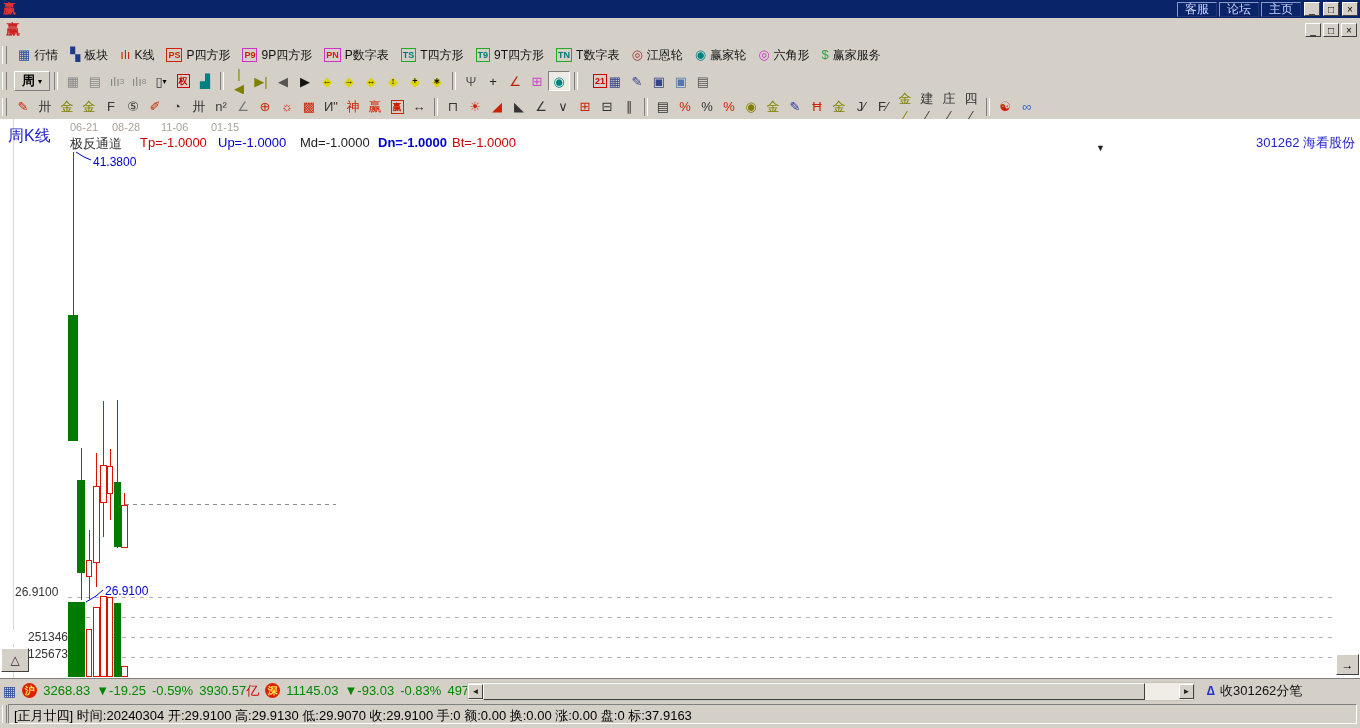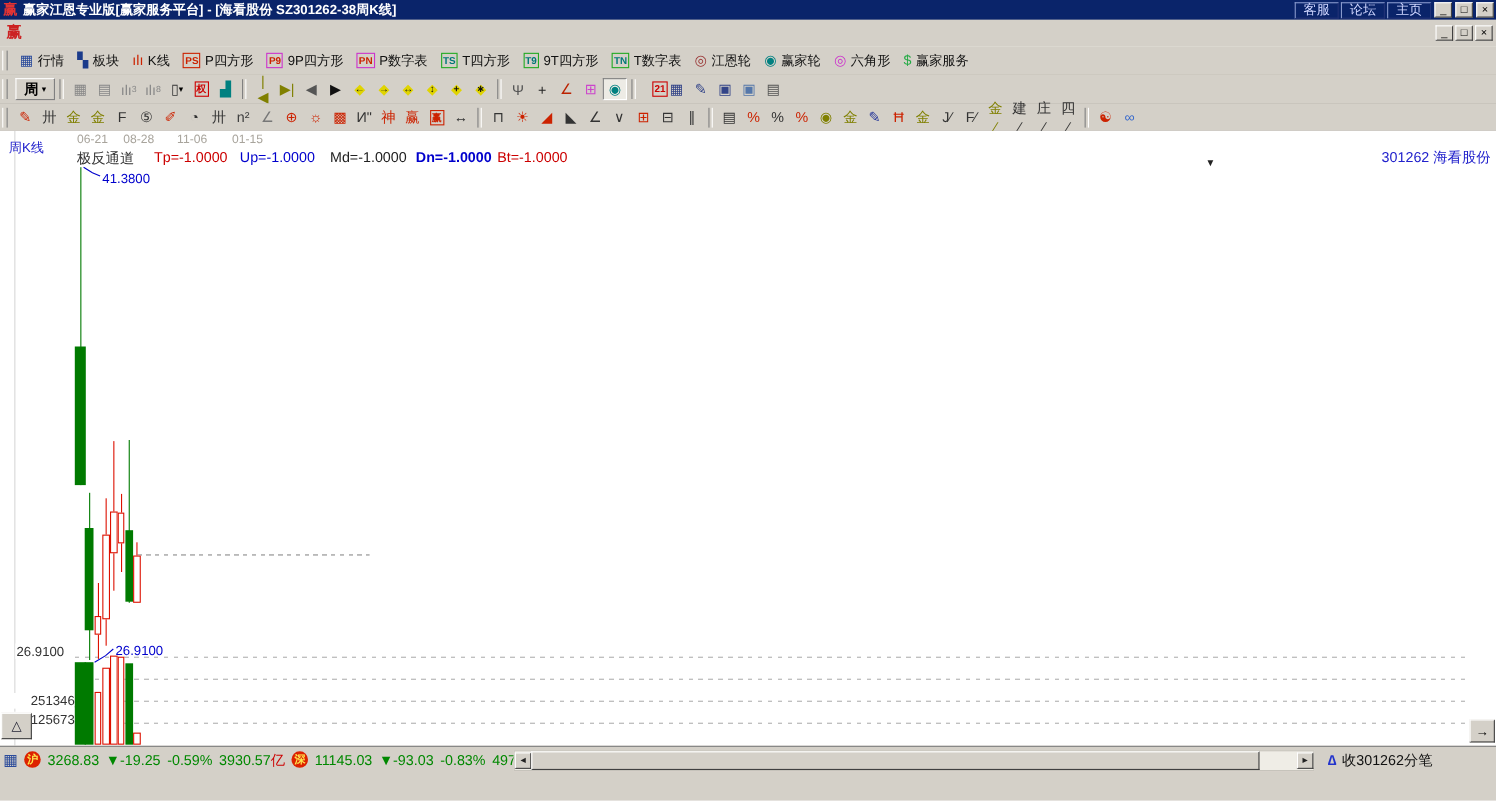--- a/index.html
+++ b/index.html
@@ -40,21 +40,21 @@
   .ti.disabled{color:#999;}
   .ti .ovl{position:absolute;left:50%;top:50%;transform:translate(-50%,-50%);font-size:9px;color:#111;font-weight:bold;}
   .ti .sub{font-size:8px;vertical-align:sub;}
   .pbtn{min-width:36px;height:20px;display:flex;align-items:center;justify-content:center;gap:3px;
         font-weight:bold;font-size:13px;background:#d4d0c8;
         border:1px solid;border-color:#fff #808080 #808080 #fff;margin-left:2px;}
   .dd{font-size:8px;}
   
   .chart{position:absolute;left:0;top:119px;width:1360px;height:559px;background:#fff;overflow:hidden;}
   .vline-left{position:absolute;left:13px;top:0;width:1px;height:559px;background:#d8d8d8;}
-  .pane-label{position:absolute;left:8px;top:7px;color:#2222cc;font-size:12px;}
+  .pane-label{position:absolute;left:8px;top:7px;color:#2222cc;font-size:16px;}
   .datelab{position:absolute;top:2px;color:#a8a49c;font-size:11px;}
   .indname{position:absolute;top:16px;color:#333;font-size:13px;}
   .indfield{position:absolute;top:16px;font-size:13px;}
   .stock-title{position:absolute;right:5px;top:15px;color:#2222cc;font-size:13px;}
   .ind-dd{position:absolute;left:1096px;top:24px;font-size:9px;color:#222;}
   .pricelab{position:absolute;font-size:12px;background:#fff;padding:0 1px;white-space:nowrap;}
   .blue{color:#0000cc;} .dark{color:#333;}
   .gridline{position:absolute;height:1px;background:repeating-linear-gradient(90deg,#b0b0b0 0 4px,transparent 4px 9px);}
   .gridline2{position:absolute;height:1px;background:repeating-linear-gradient(90deg,#8a8a8a 0 4px,transparent 4px 8px);}
   .vollab{position:absolute;width:60px;text-align:right;font-size:12px;color:#333;background:#fff;}
@@ -88,21 +88,20 @@
           border:1px solid;border-color:#808080 #fff #fff #808080;
           font-size:13px;color:#000;padding:2px 0 0 5px;white-space:nowrap;overflow:hidden;}
 </style>
 </head>
 <body>
 
 <div class="win">
 
   <div class="titlebar">
     <span class="tlogo">赢</span>
-    <span class="ttext">赢家江恩专业版[赢家服务平台] - [海看股份  SZ301262-38周K线]</span>
     <div class="tbtns">
       <button class="navybtn">客服</button>
       <button class="navybtn">论坛</button>
       <button class="navybtn">主页</button>
       <button class="wbtn">_</button>
       <button class="wbtn">□</button>
       <button class="wbtn">×</button>
     </div>
   </div>
 
@@ -512,14 +511,18 @@
       <button class="sbtn">◄</button>
       <div class="thumb"></div>
       <button class="sbtn" style="margin-left:auto;">►</button>
     </div>
     <div class="ib-right">
       <span class="fenbi">∆</span>
       <span>收301262分笔</span>
     </div>
   </div>
 
+  <div class="statusbar">
+    <span class="sgrip"></span>
+    <div class="sfield" id="status-text">[正月廿四] 时间:20240304 开:29.9100 高:29.9130 低:29.9070 收:29.9100 手:0 额:0.00 换:0.00 涨:0.00 盘:0 标:37.9163</div>
+  </div>
 
 </div>
 
 </body></html>

